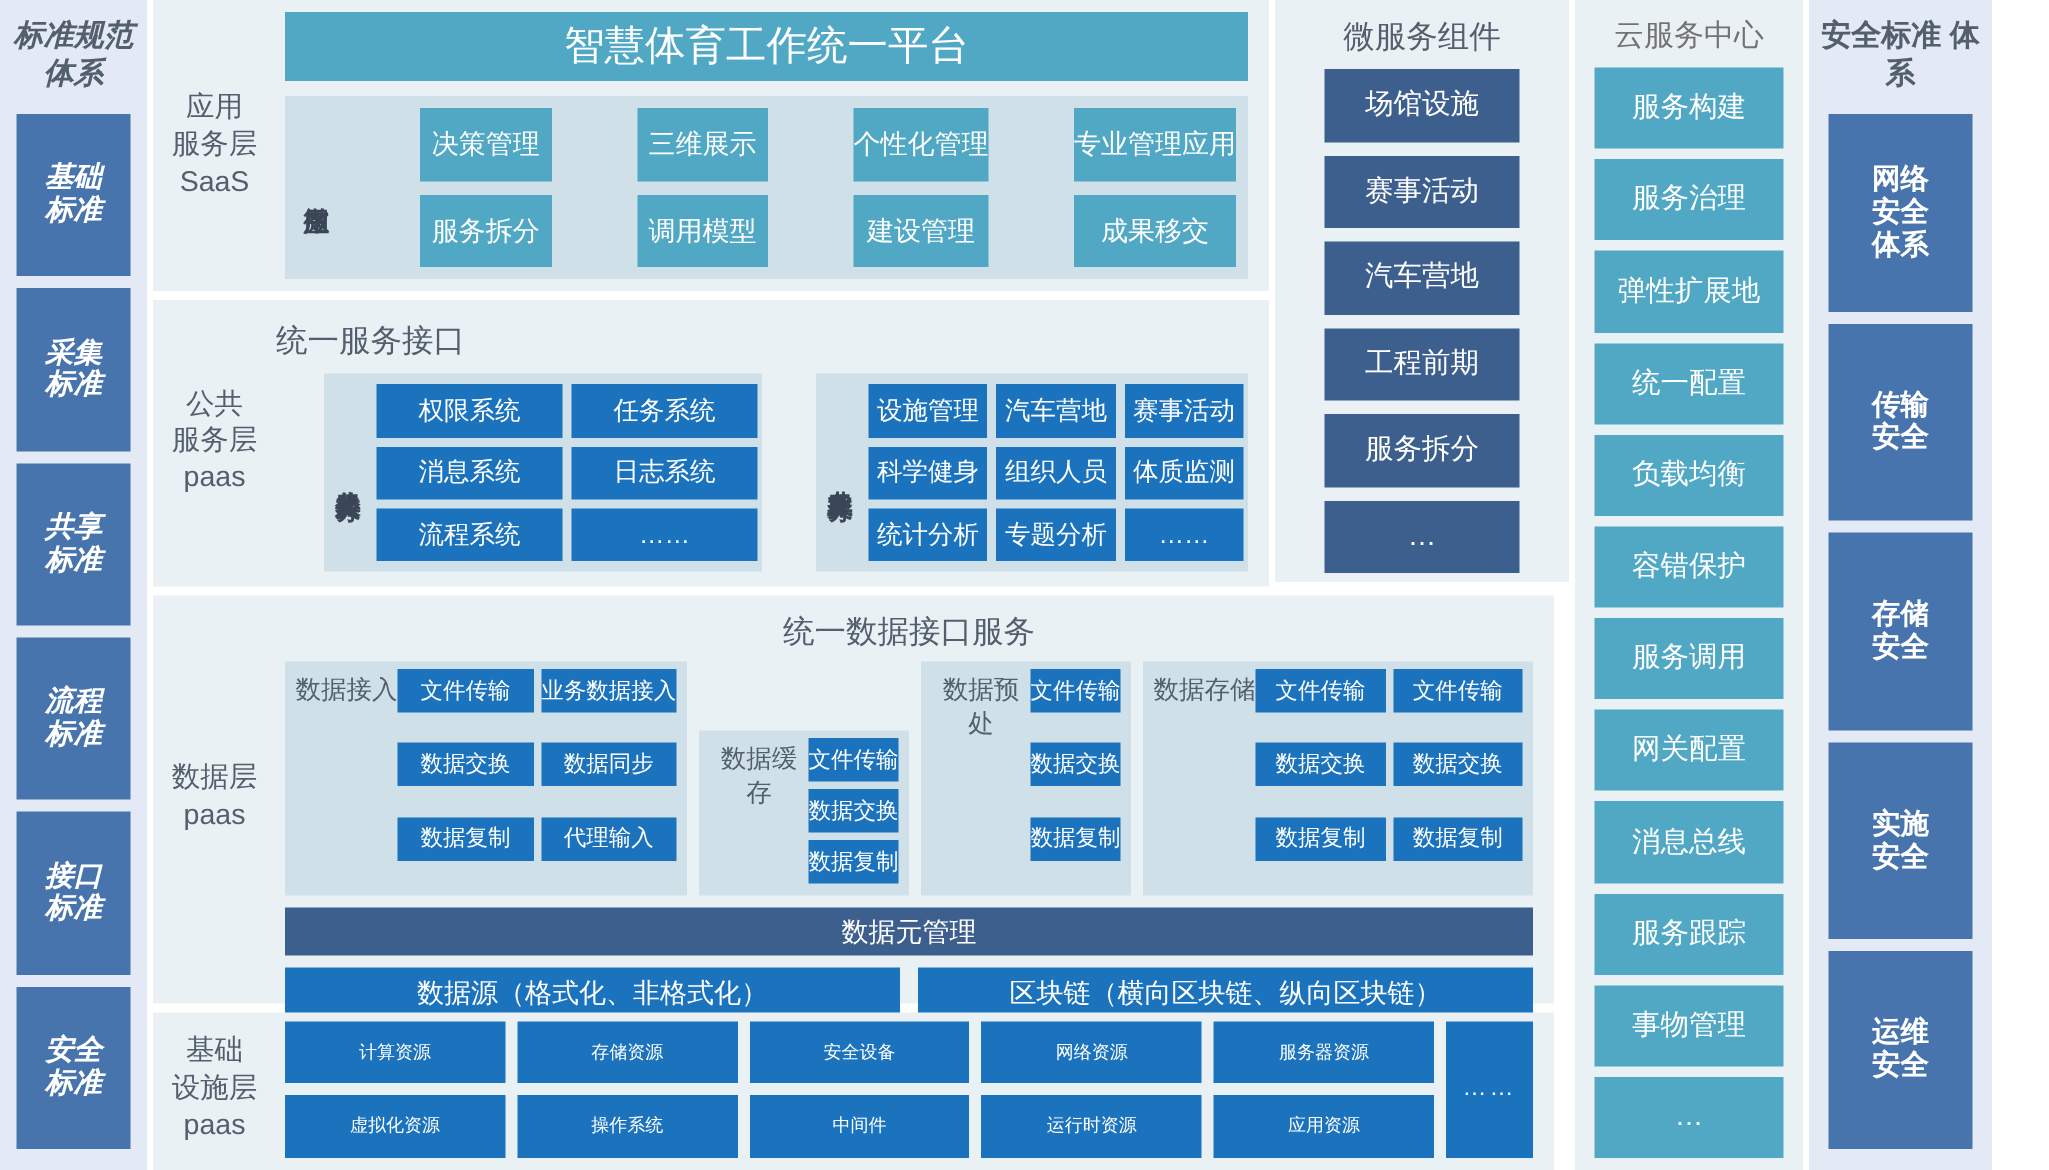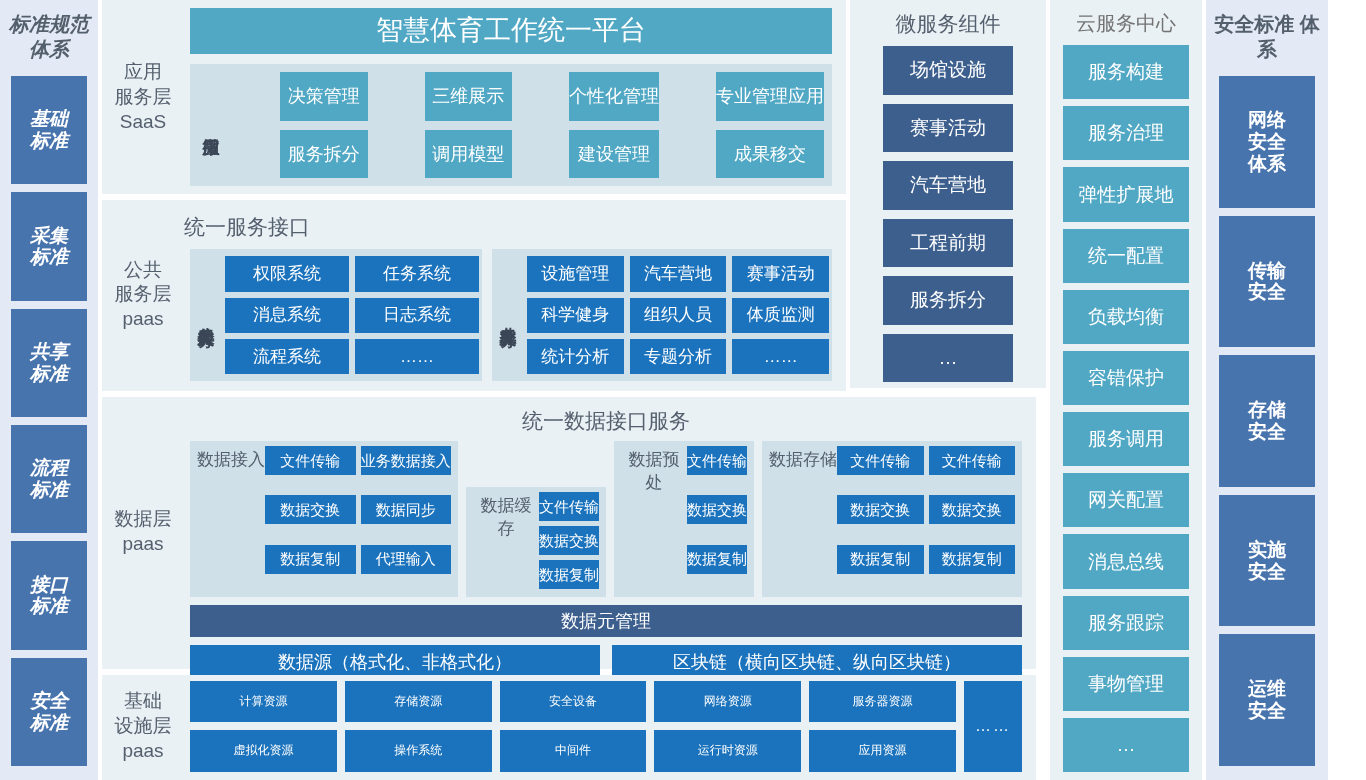--- a/index.html
+++ b/index.html
@@ -103,21 +103,21 @@
 
   
   .svc-panel{height:192px;padding:8px 8px 10px 0;}
   .svc-title{
     text-align:left;color:#545f6e;font-size:21px;
     padding:5px 0 8px 0;
   }
   .svc-row{display:flex;flex:1;gap:10px;padding:0 6px;box-sizing:border-box;}
   .svc-group{
     background:#cfe0e9;padding:7px 3px;
-    display:flex;gap:6px;box-sizing:border-box;
+    display:flex;gap:6px;box-sizing:border-box;margin-left:26px;
   }
   .svc-group.g1{flex:0 0 292px;}
   .svc-group.g2{flex:1;}
   .svc-grid{flex:1;display:grid;gap:6px;}
   .g1 .svc-grid{grid-template-columns:repeat(2,1fr);grid-template-rows:repeat(3,1fr);}
   .g2 .svc-grid{grid-template-columns:repeat(3,1fr);grid-template-rows:repeat(3,1fr);}
   .svc-grid .tile{font-size:17px;}
 
   
   .data-panel{height:272px;padding:6px 8px 8px 0;}

